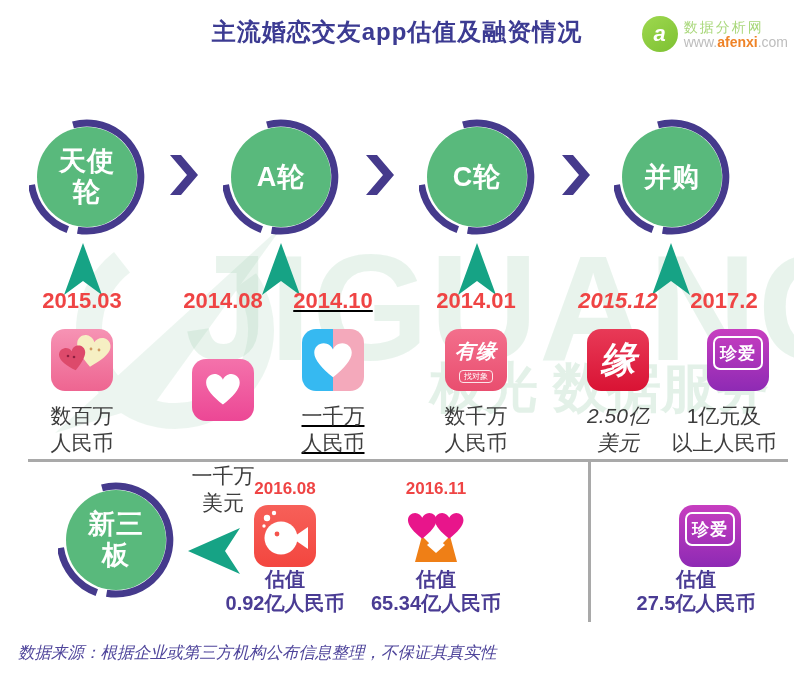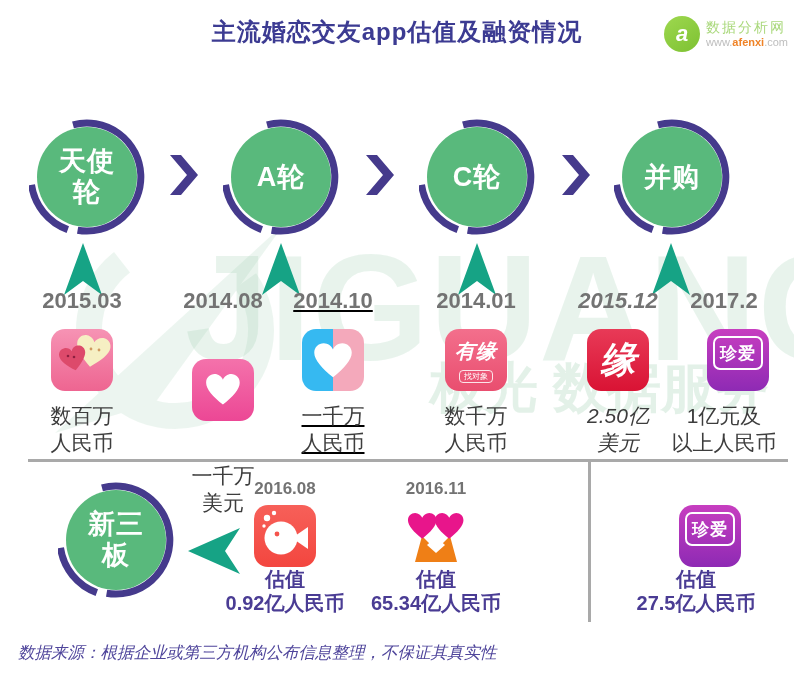--- a/index.html
+++ b/index.html
@@ -17,35 +17,35 @@
 
   
   .title{position:absolute;top:16px;left:0;right:0;text-align:center;
          font-size:24px;font-weight:bold;color:#3c3b92;letter-spacing:1px;}
   .logo{position:absolute;top:16px;right:6px;display:flex;align-items:center;gap:6px;}
   .logo-mark{width:36px;height:36px;border-radius:50%;
              background:linear-gradient(145deg,#9ed84f,#7dc132);
              color:#fff;font-weight:bold;font-style:italic;font-size:22px;
              display:flex;align-items:center;justify-content:center;}
   .logo-brand{font-size:14px;color:#a9d87b;letter-spacing:2px;line-height:17px;}
-  .logo-url{font-size:11px;line-height:13px;color:#bdbdbd;}
+  .logo-url{font-size:14px;line-height:13px;color:#bdbdbd;}
   .logo-url .hot{color:#ef8327;font-weight:bold;}
 
   
   .round{position:absolute;width:116px;height:116px;}
   .round svg{position:absolute;inset:0;}
   .round-label{position:absolute;inset:0;display:flex;align-items:center;justify-content:center;
                color:#fff;font-size:27px;font-weight:bold;line-height:31px;letter-spacing:1px;
                text-align:center;white-space:pre-line;}
   .chev{position:absolute;width:28px;height:40px;}
   .uparrow{position:absolute;width:38px;height:52px;}
 
   
   .tcol{position:absolute;top:288px;width:140px;display:flex;flex-direction:column;align-items:center;}
-  .date{font-size:22px;font-weight:bold;color:#737373;line-height:26px;margin-bottom:15px;white-space:nowrap;}
+  .date{font-size:22px;font-weight:bold;color:#ef4444;line-height:26px;margin-bottom:15px;white-space:nowrap;}
   .appicon{width:62px;height:62px;border-radius:14px;position:relative;flex:none;overflow:hidden;}
   .appicon svg{position:absolute;inset:0;}
   .amount{margin-top:11px;font-size:21px;color:#3d3d3d;line-height:27px;
           text-align:center;white-space:pre-line;}
 
   .ic1{background:linear-gradient(180deg,#f693b4,#ee6591);}
   .ic2{background:linear-gradient(180deg,#f472ab,#ec4795);}
   .ic3{background:linear-gradient(90deg,#36b9f1 50%,#f4a9bb 50%);}
   .ic4{background:linear-gradient(180deg,#f36f8c,#e94e6f);display:flex;flex-direction:column;
        align-items:center;justify-content:center;}

